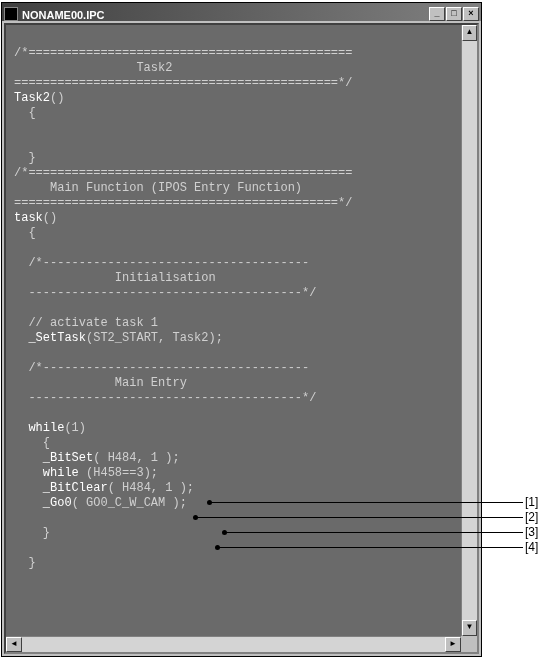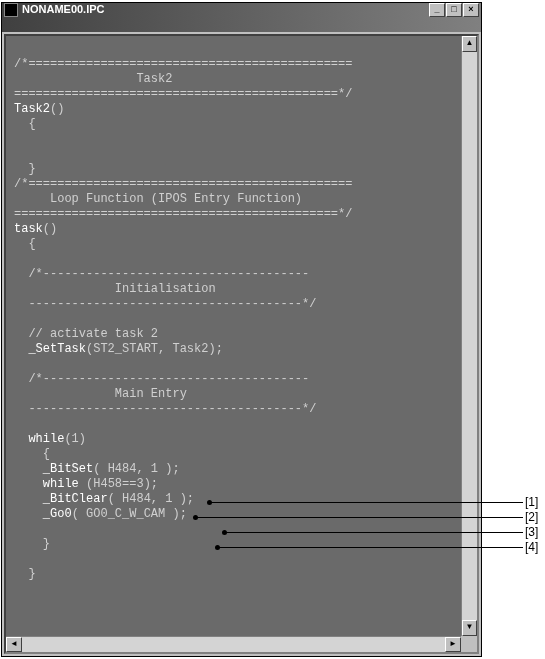--- a/index.html
+++ b/index.html
@@ -1,18 +1,18 @@
 <!DOCTYPE html>
 <html><head>
   <meta charset="utf-8">
   <style>
     * { margin: 0; padding: 0; box-sizing: border-box; }
     body { font-family: sans-serif; background: #fff; width: 545px; height: 659px; position: relative; }
     .window { position: absolute; left: 1px; top: 2px; width: 481px; height: 655px; border: 1px solid #000; background: #c0c0c0; display: flex; flex-direction: column; }
-    .titlebar { height: 29px; background: linear-gradient(to right, #404040, #808080); display: flex; align-items: flex-start; padding: 0 2px; }
+    .titlebar { height: 18px; background: linear-gradient(to right, #404040, #808080); display: flex; align-items: flex-end; padding: 0 2px; }
     .titlebar-icon { width: 14px; height: 14px; background: #000; margin-right: 4px; border: 1px solid #888; }
     .titlebar-text { color: #fff; font-size: 11px; font-weight: bold; flex: 1; font-family: Tahoma, sans-serif; }
     .titlebar-btns { display: flex; gap: 1px; }
     .tbtn { width: 16px; height: 14px; background: #c0c0c0; border: 1px solid #fff; border-right-color: #404040; border-bottom-color: #404040; font-size: 9px; line-height: 10px; text-align: center; cursor: pointer; font-family: Arial; font-weight: bold; }
     .client { flex: 1; display: flex; flex-direction: column; border: 2px solid #808080; border-top-color: #404040; border-left-color: #404040; margin: 2px; overflow: hidden; position: relative; }
     .editor-wrap { flex: 1; display: flex; overflow: hidden; }
     .editor { flex: 1; background: #6a6a6a; color: #d0d0d0; font-family: 'Courier New', monospace; font-size: 12px; line-height: 15px; padding: 6px 8px; white-space: pre; overflow: hidden; }
     .editor .w { color: #ffffff; }
     .vscroll { width: 16px; background: #c8c8c8; border-left: 1px solid #808080; display: flex; flex-direction: column; }
     .sbtn { height: 16px; background: #c0c0c0; border: 1px solid #fff; border-right-color: #404040; border-bottom-color: #404040; font-size: 8px; text-align: center; line-height: 12px; }
@@ -44,30 +44,30 @@
       <div class="editor"><span></span>
 <span>/*=============================================</span>
 <span>                 Task2</span>
 <span>=============================================*/</span>
 <span class="w">Task2</span><span>()</span>
 <span>  {</span>
 <span></span>
 <span></span>
 <span>  }</span>
 <span>/*=============================================</span>
-<span>     Loop Function (IPOS Entry Function)</span>
+<span>     Main Function (IPOS Entry Function)</span>
 <span>=============================================*/</span>
 <span class="w">task</span><span>()</span>
 <span>  {</span>
 <span></span>
 <span>  /*-------------------------------------</span>
 <span>              Initialisation</span>
 <span>  --------------------------------------*/</span>
 <span></span>
-<span>  // activate task 2</span>
+<span>  // activate task 1</span>
 <span>  </span><span class="w">_SetTask</span><span>(ST2_START, Task2);</span>
 <span></span>
 <span>  /*-------------------------------------</span>
 <span>              Main Entry</span>
 <span>  --------------------------------------*/</span>
 <span></span>
 <span>  </span><span class="w">while</span><span>(1)</span>
 <span>    {</span>
 <span>    </span><span class="w">_BitSet</span><span>( H484, 1 );</span>
 <span>    </span><span class="w">while</span><span> (H458==3);</span>

